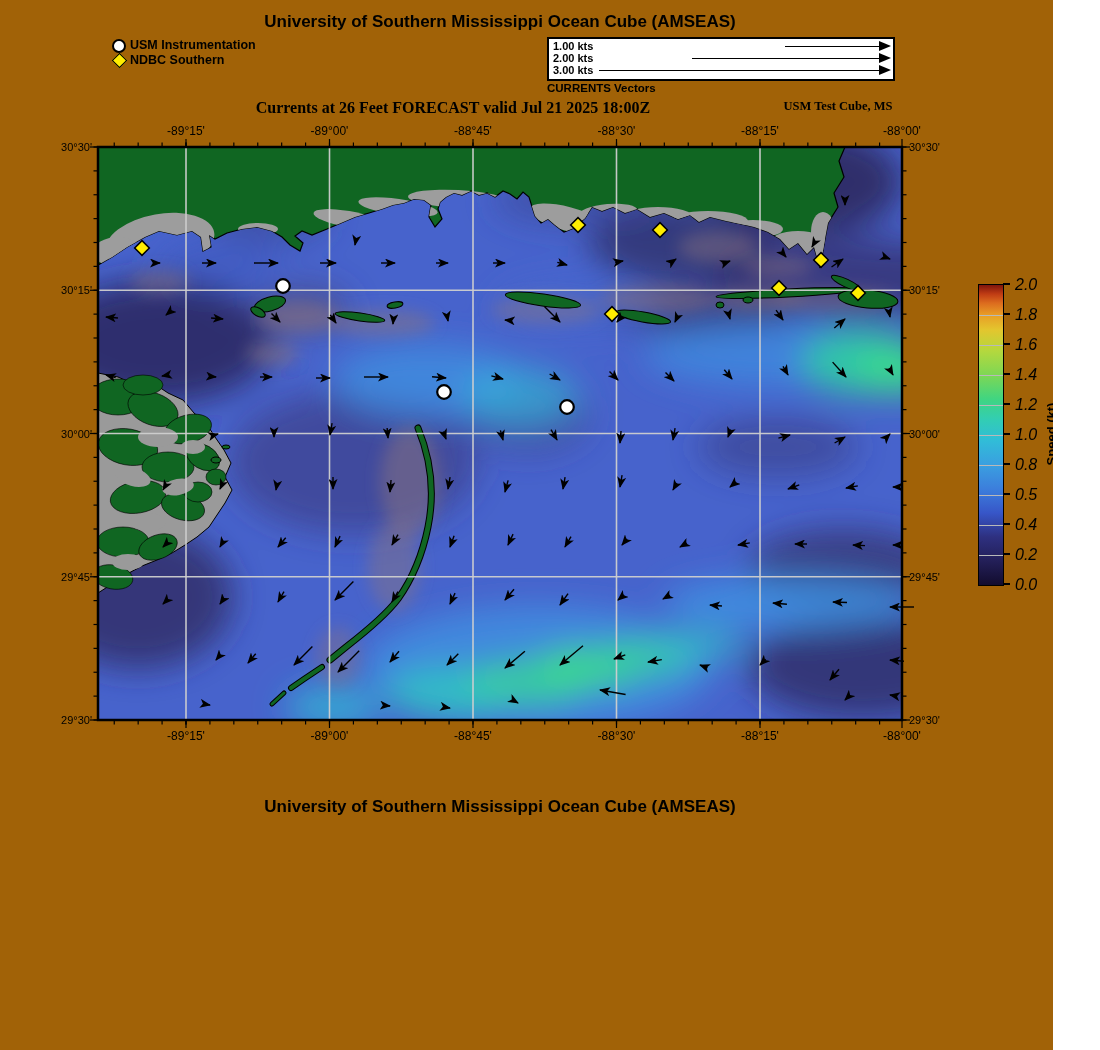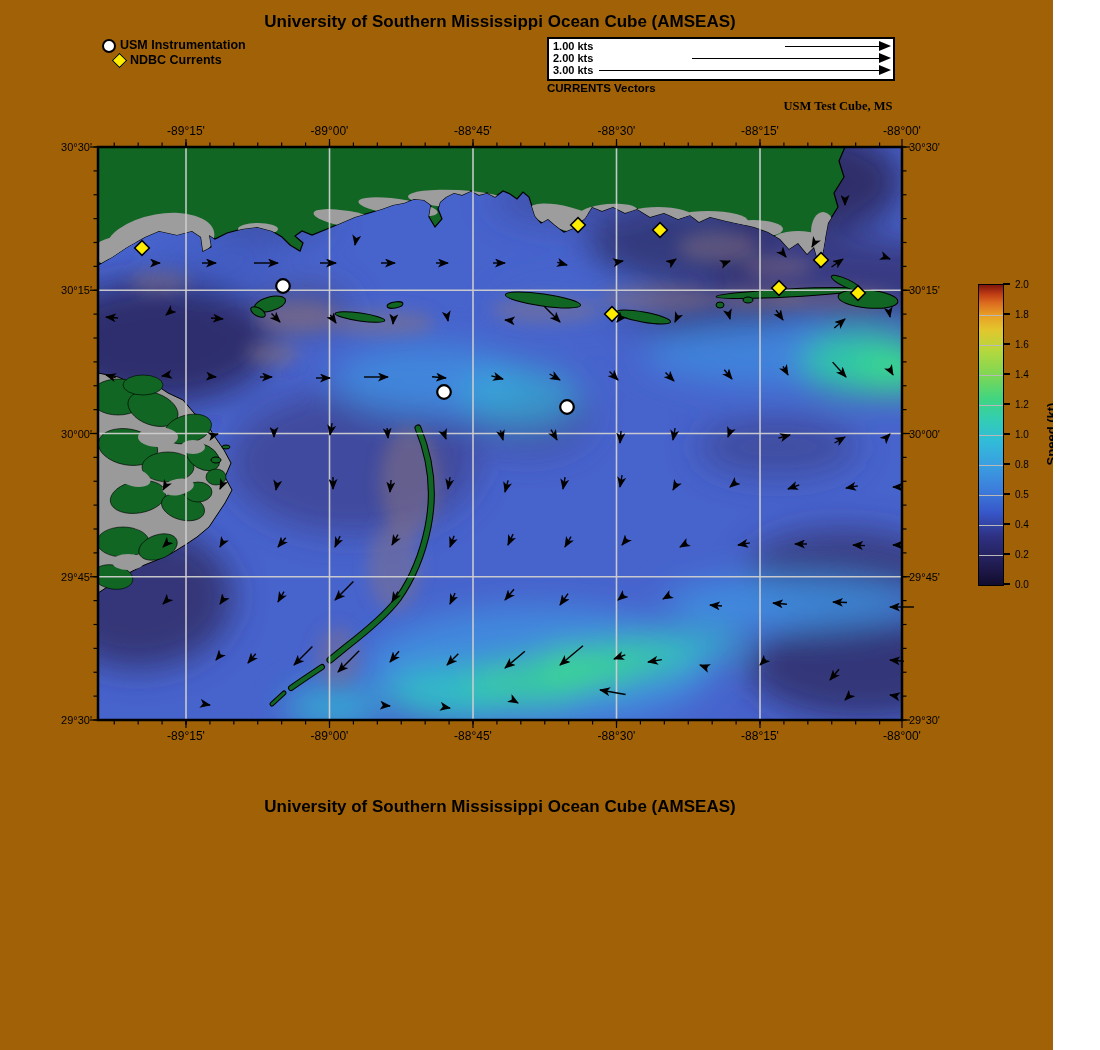--- a/index.html
+++ b/index.html
@@ -16,38 +16,38 @@
   .scale-row{position:absolute;left:0;right:0;height:12px;}
   .scale-lab{position:absolute;left:4px;top:0;font-size:11px;font-weight:bold;line-height:12px;}
   .scale-line{position:absolute;right:13px;top:5.5px;height:1.6px;background:#000;}
   .scale-head{position:absolute;right:2px;top:1px;width:0;height:0;border-left:12px solid #000;border-top:5px solid transparent;border-bottom:5px solid transparent;}
   .scale-caption{font-size:11.5px;font-weight:bold;}
   .axis-lab{position:absolute;width:70px;text-align:center;font-size:12px;}
   .lat-lab{position:absolute;font-size:11px;height:14px;line-height:14px;}
   .cbar{border:1.6px solid #000;}
   .cbar-tickline{position:absolute;left:0;right:0;height:1.2px;background:#b9b9b9;}
   .cbar-dash{position:absolute;width:7px;height:1.6px;background:#000;}
-  .cbar-num{position:absolute;font-size:10px;height:13px;line-height:13px;}
+  .cbar-num{position:absolute;font-size:16px;height:13px;line-height:13px;font-style:italic;}
   .cbar-label{font-size:13px;font-weight:bold;text-align:center;transform:rotate(-90deg);}
 </style>
 </head>
 <body>
 
 <div class="fig">
 
   <div class="abs title" style="left:98px;top:12px;width:804px;">University of Southern Mississippi Ocean Cube (AMSEAS)</div>
 
   <div>
-    <div class="legend-row" style="left:120px;top:38px;">
+    <div class="legend-row" style="left:130px;top:38px;">
       <span class="legend-marker-circle"></span>
       <span>USM Instrumentation</span>
     </div>
     <div class="legend-row" style="left:130px;top:53px;">
       <span class="legend-marker-diamond"></span>
-      <span>NDBC Currents</span>
+      <span>NDBC Southern</span>
     </div>
   </div>
 
   <div class="abs scalebox" style="left:547px;top:37px;width:344px;height:40px;">
     <div class="scale-row" style="top:1px;">
       <span class="scale-lab">1.00 kts</span>
       <div class="scale-line" id="sl0" style="width: 95px;"></div>
       <div class="scale-head"></div>
     </div>
     <div class="scale-row" style="top:13px;padding-left:44px;">
@@ -56,20 +56,21 @@
       <div class="scale-head"></div>
     </div>
     <div class="scale-row" style="top:25px;">
       <span class="scale-lab">3.00 kts</span>
       <div class="scale-line" id="sl2" style="width: 281px;"></div>
       <div class="scale-head"></div>
     </div>
   </div>
   <div class="abs scale-caption" style="left:547px;top:82px;">CURRENTS Vectors</div>
 
+  <div class="abs subtitle" style="left:98px;top:99px;width:710px;">Currents at 26 Feet FORECAST valid Jul 21 2025 18:00Z</div>
   <div class="abs region" style="left:768px;top:99px;width:140px;">USM Test Cube, MS</div>
 
   <div id="top-axis">
       <div class="axis-lab" style="left:151px;top:124px;">-89°15'</div>
       <div class="axis-lab" style="left:294.5px;top:124px;">-89°00'</div>
       <div class="axis-lab" style="left:438px;top:124px;">-88°45'</div>
       <div class="axis-lab" style="left:581.5px;top:124px;">-88°30'</div>
       <div class="axis-lab" style="left:725px;top:124px;">-88°15'</div>
       <div class="axis-lab" style="left:867px;top:124px;">-88°00'</div>
     </div>

